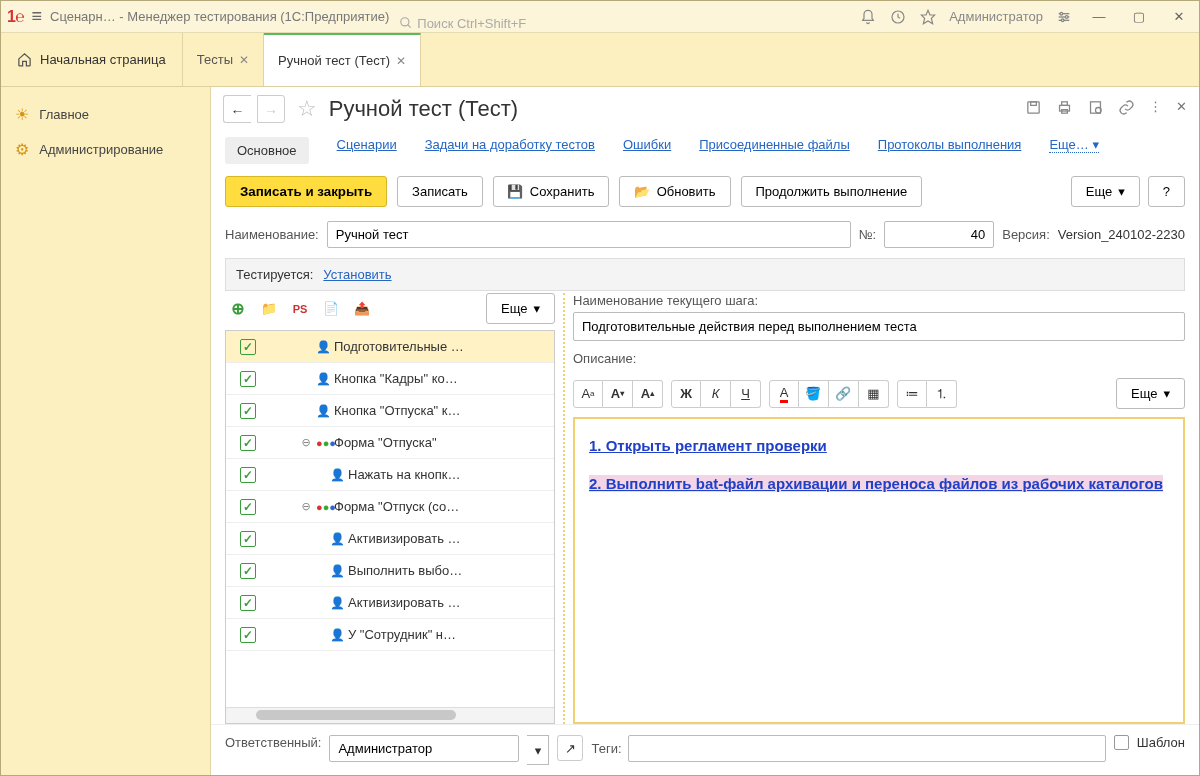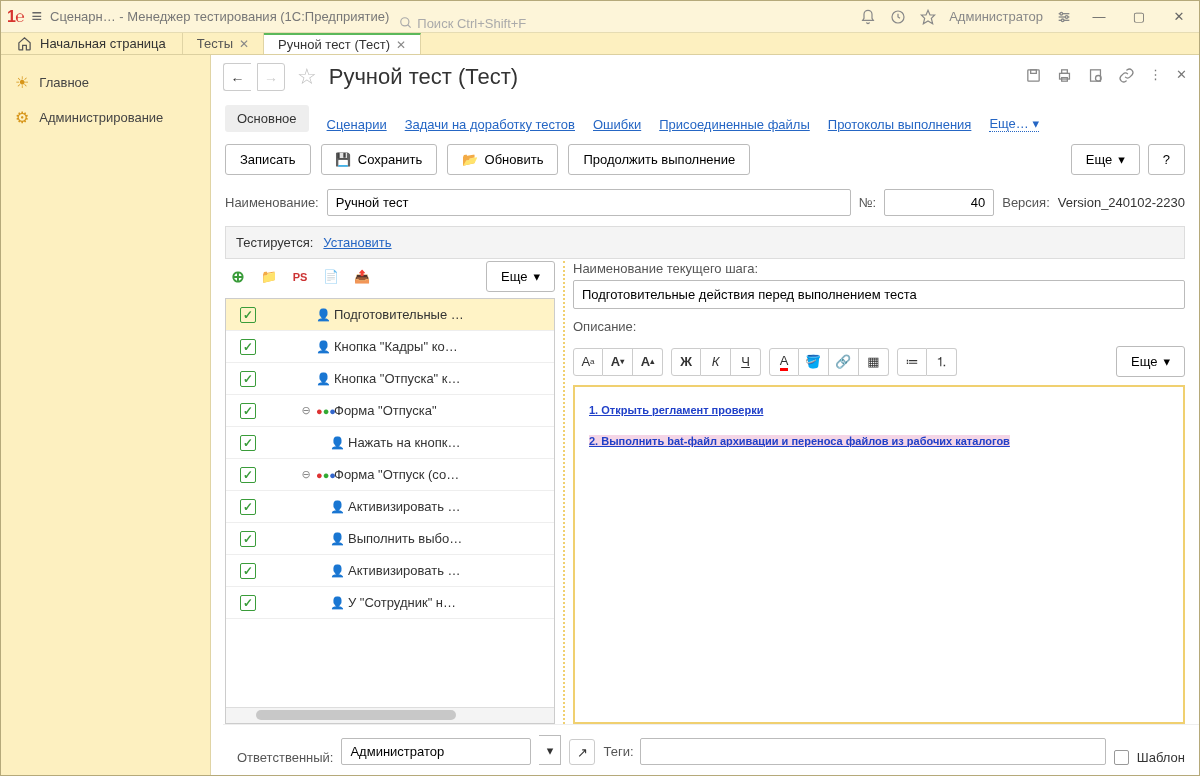--- a/index.html
+++ b/index.html
@@ -10,21 +10,21 @@
 .titlebar { height: 32px; background: #fdf5d9; display: flex; align-items: center; padding: 0 6px; border-bottom: 1px solid #e6dcb3; }
 .logo1c { color: #d7342e; font-weight: bold; font-size: 16px; margin-right: 8px; letter-spacing: -1px; }
 .titlebar .hmenu { font-size: 18px; color: #666; margin-right: 8px; cursor: pointer; }
 .title-text { color: #777; font-size: 13px; }
 .title-search { margin-left: 10px; display: flex; align-items: center; color: #aaa; font-size: 13px; margin-top: 13px; }
 .title-search svg { margin-right: 4px; }
 .title-right { margin-left: auto; display: flex; align-items: center; gap: 12px; color: #888; }
 .ticon { width: 18px; height: 18px; display: inline-flex; align-items: center; justify-content: center; cursor: pointer; }
 .winbtn { width: 28px; height: 20px; display: flex; align-items: center; justify-content: center; color: #666; }
 
-.tabbar { height: 22px; background: #fdf0c0; display: flex; align-items: stretch; border-bottom: 1px solid #dcd0a0; }
+.tabbar { height: 54px; background: #fdf0c0; display: flex; align-items: stretch; border-bottom: 1px solid #dcd0a0; }
 .tab-home { display: flex; align-items: center; padding: 0 16px; gap: 8px; color: #333; }
 .tab { display: flex; align-items: center; padding: 0 14px; gap: 6px; background: #fdf0c0; border-right: 1px solid #e0d4a5; color: #555; }
 .tab.first { border-left: 1px solid #e0d4a5; }
 .tab.active { background: #fff; border-top: 2px solid #5bb85b; color: #333; }
 .tab .close { font-size: 12px; color: #888; cursor: pointer; }
 
 .body-row { flex: 1; display: flex; min-height: 0; }
 .sidebar { width: 210px; background: #fdf0c0; border-right: 1px solid #e0d4a5; padding-top: 10px; }
 .side-item { display: flex; align-items: center; gap: 10px; padding: 8px 14px; color: #444; cursor: pointer; }
 .side-icon { color: #d7961a; font-size: 16px; }
@@ -33,21 +33,21 @@
 
 .page-header { display: flex; align-items: center; padding: 8px 12px; gap: 6px; }
 .navbtn { width: 28px; height: 28px; border: 1px solid #ccc; background: #fff; display: flex; align-items: center; justify-content: center; cursor: pointer; font-size: 14px; }
 .navbtn.group-left { border-radius: 3px 0 0 3px; border-right: none; }
 .navbtn.group-right { border-radius: 0 3px 3px 0; }
 .star { color: #bbb; font-size: 22px; margin: 0 6px; }
 .page-title { font-size: 22px; font-weight: normal; }
 .header-icons { margin-left: auto; display: flex; gap: 14px; color: #777; }
 .hicn { cursor: pointer; }
 
-.linkbar { display: flex; gap: 18px; padding: 6px 14px 12px 14px; align-items: flex-end; }
+.linkbar { display: flex; gap: 28px; padding: 6px 14px 12px 14px; align-items: flex-start; }
 .linkbar .pill { background: #eee; padding: 6px 12px; border-radius: 3px; color: #333; }
 .linkbar a { color: #2566c4; text-decoration: underline; cursor: pointer; font-size: 13px; }
 .more-link { border-bottom: 1px dotted #2566c4; text-decoration: none !important; }
 
 .toolbar { display: flex; gap: 10px; padding: 0 14px 14px 14px; align-items: center; }
 .btn-yellow { background: #ffdd3f; border: 1px solid #d6b728; padding: 7px 14px; font-weight: bold; border-radius: 3px; cursor: pointer; }
 .btn { background: #fff; border: 1px solid #bbb; padding: 7px 14px; border-radius: 3px; cursor: pointer; display: flex; align-items: center; gap: 6px; font-size: 13px; }
 .btn .ic-blue { color: #2566c4; }
 .btn .ic-yel { color: #d7961a; }
 .toolbar-right { margin-left: auto; display: flex; gap: 8px; }
@@ -93,26 +93,26 @@
 
 .right-pane { flex: 1; display: flex; flex-direction: column; min-height: 0; border-left: 2px dotted #f0d070; padding-left: 8px; }
 .rp-label { color: #555; padding-bottom: 4px; }
 .rp-input { border: 1px solid #bbb; padding: 6px 8px; font-size: 13px; border-radius: 2px; }
 .rich-toolbar { display: flex; gap: 8px; padding: 8px 0; align-items: center; flex-wrap: wrap; }
 .rt-group { display: flex; }
 .rtb { width: 30px; height: 28px; border: 1px solid #ccc; background: #fff; display: flex; align-items: center; justify-content: center; font-size: 13px; cursor: pointer; }
 .rtb + .rtb { border-left: none; }
 .rt-group .rtb:first-child { border-radius: 3px 0 0 3px; }
 .rt-group .rtb:last-child { border-radius: 0 3px 3px 0; }
-.editor { flex: 1; border: 2px solid #f0d070; padding: 14px; overflow: auto; font-size: 11px; line-height: 1.7; }
+.editor { flex: 1; border: 2px solid #f0d070; padding: 14px; overflow: auto; font-size: 15px; line-height: 1.7; }
 .editor .lnk { color: #2040c8; text-decoration: underline; font-weight: bold; }
 .editor .lnk.hl { background: #f4d5e6; }
 .editor .orng { color: #e08a1e; font-weight: bold; text-decoration: underline; }
 
-.footer { display: flex; align-items: flex-end; padding: 10px 14px; gap: 8px; border-top: 1px solid #eee; margin-left: 12px; }
+.footer { display: flex; align-items: flex-start; padding: 10px 14px; gap: 8px; border-top: 1px solid #eee; }
 .footer .input { flex: 0 0 auto; }
 .footer .resp { width: 190px; }
 .footer .dd { width: 22px; height: 30px; border: 1px solid #bbb; border-left: none; display: flex; align-items: center; justify-content: center; cursor: pointer; }
 .footer .tags-wrap { display: flex; align-items: center; gap: 6px; flex: 1; }
 .footer .tags-input { flex: 1; }
 .chkbox { width: 15px; height: 15px; border: 1px solid #999; border-radius: 2px; }
 </style>
 </head>
 <body>
 
@@ -226,20 +226,21 @@
         <span class="pill">Основное</span>
         <a>Сценарии</a>
         <a>Задачи на доработку тестов</a>
         <a>Ошибки</a>
         <a>Присоединенные файлы</a>
         <a>Протоколы выполнения</a>
         <a class="more-link"><span>Еще…</span> <span>▾</span></a>
       </div>
 
       <div class="toolbar">
+        <button class="btn-yellow">Записать и закрыть</button>
         <button class="btn">Записать</button>
         <button class="btn">
             <span class="ic-blue">💾</span>
             <span>Сохранить</span>
           </button>
         <button class="btn">
             <span class="ic-yel">📂</span>
             <span>Обновить</span>
           </button>
         <button class="btn">Продолжить выполнение</button>

